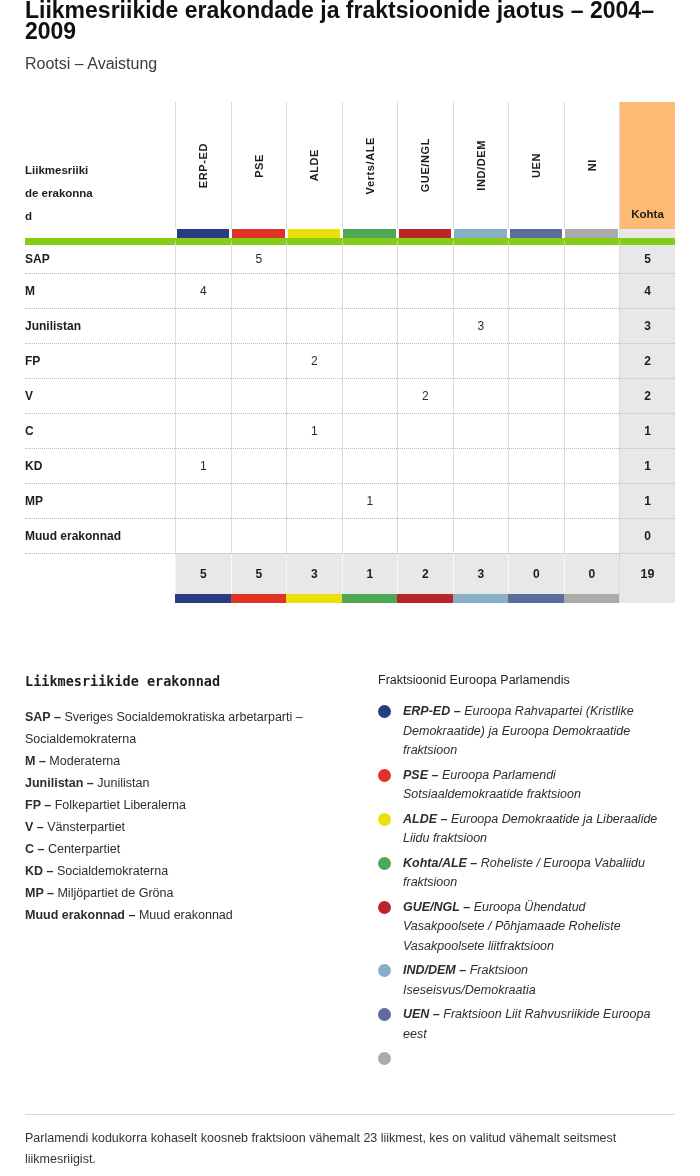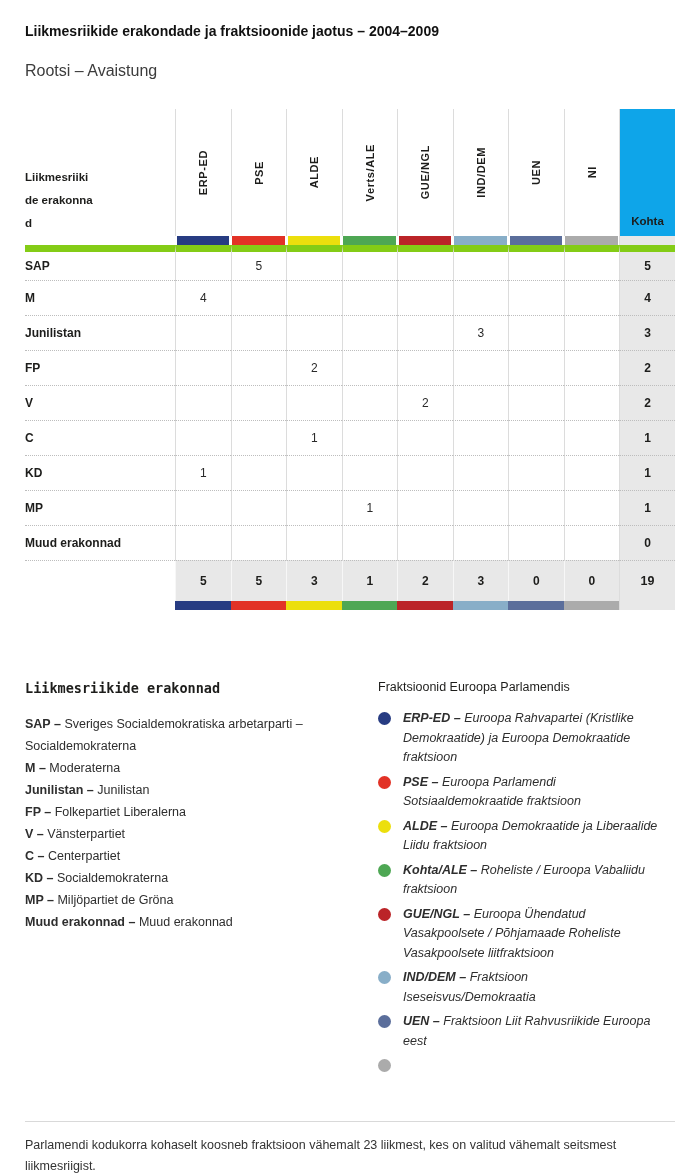--- a/index.html
+++ b/index.html
@@ -3,37 +3,37 @@
 <meta charset="utf-8">
 <style>
   html,body{margin:0;padding:0;}
   body{
     width:700px;height:1176px;background:#ffffff;
     font-family:"Liberation Sans", sans-serif;color:#1d1d1b;
     overflow:hidden;position:relative;
   }
   .page{padding:0 25px;}
   .b{font-weight:bold;}
-  h1{margin:0;padding-top:21px;font-size:14px;line-height:21px;font-weight:bold;color:#111;}
-  .subtitle{margin-top:19px;font-size:16px;line-height:19px;color:#3c3c3c;}
+  h1{margin:0;font-size:23px;line-height:21px;font-weight:bold;color:#111;}
+  .subtitle{margin-top:12px;font-size:16px;line-height:19px;color:#3c3c3c;}
 
   
   .grid{
     margin-top:29px;display:grid;width:650px;
     grid-template-columns:150px repeat(8,55.5px) 56px;
   }
   .c{box-sizing:border-box;}
   
   .hcell{height:127px;}
   .lblh{display:flex;align-items:flex-end;padding-bottom:1px;}
   .lblh span{font-weight:bold;font-size:11.5px;line-height:23px;width:70px;word-break:break-all;}
   .ghead{border-left:1px solid #dcdcdc;display:flex;align-items:center;justify-content:center;}
   .ghead:nth-child(9){border-right:none;}
   .vhead{writing-mode:vertical-rl;transform:rotate(180deg);font-weight:bold;font-size:11px;letter-spacing:0.6px;white-space:nowrap;}
-  .khead{background:#0ea5e9;border-left:1px solid #dcdcdc;display:flex;align-items:flex-end;justify-content:center;padding-bottom:9px;}
+  .khead{background:#fdba74;border-left:1px solid #dcdcdc;display:flex;align-items:flex-end;justify-content:center;padding-bottom:9px;}
   .khead span{font-weight:bold;font-size:11.5px;}
   
   .barcell{height:9px;padding:0 1.5px;}
   .barcell .bar{width:100%;height:100%;}
   .barcell2{height:9px;padding:0;}
   .barcell2 .bar{width:100%;height:100%;}
   .kbar{height:9px;background:#e8e8e8;border-left:1px solid #dcdcdc;}
   
   .plab,.num,.knum{height:35px;}
   .plab{display:flex;align-items:center;font-weight:bold;font-size:12px;}

